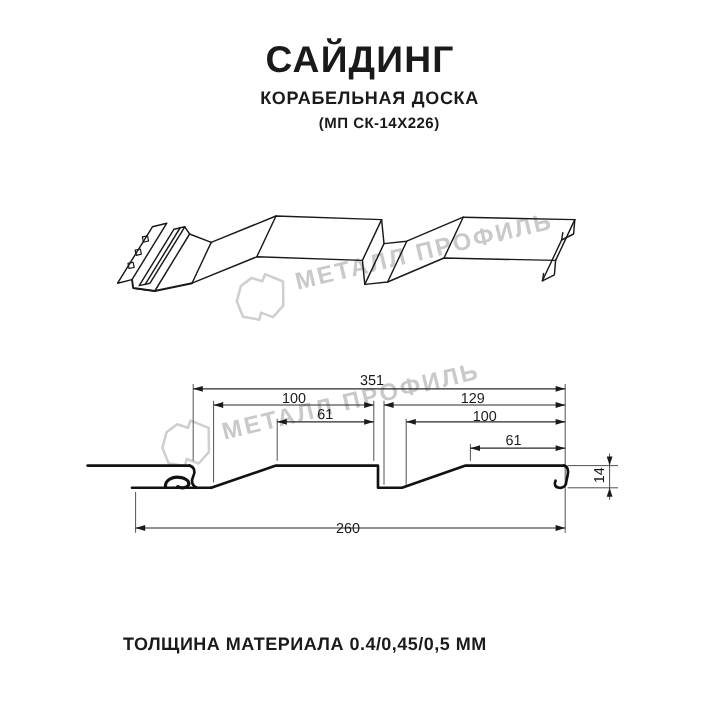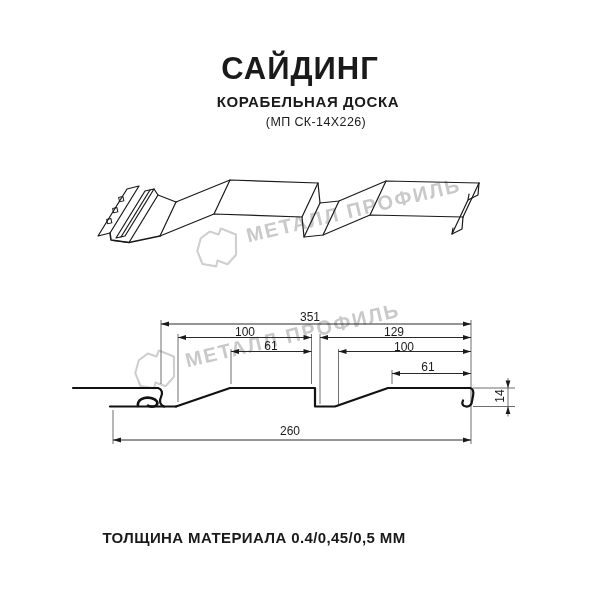--- a/index.html
+++ b/index.html
@@ -1,24 +1,24 @@
 <!DOCTYPE html>
 <html><head>
 <meta charset="utf-8">
 <style>
   html,body{margin:0;padding:0;background:#fff;}
   .page{
     position:relative;width:600px;height:600px;background:#fff;overflow:hidden;
     font-family:"Liberation Sans","DejaVu Sans",sans-serif;color:#1a1a1a;
   }
   
-  .header{position:absolute;top:52px;left:0;width:600px;text-align:center;}
+  .header{position:absolute;top:33px;left:0;width:600px;text-align:center;}
   .title{font-size:31px;line-height:34px;font-weight:800;letter-spacing:1px;margin:0;}
   .subtitle{font-size:15px;line-height:17px;font-weight:700;letter-spacing:.6px;margin-top:7px;padding-left:16px;}
-  .code{font-size:12.5px;line-height:14px;font-weight:400;letter-spacing:.4px;margin-top:5px;margin-left:32px;}
+  .code{font-size:12.5px;line-height:14px;font-weight:700;letter-spacing:.4px;margin-top:5px;margin-left:32px;}
   
   .wm{position:absolute;z-index:1;color:#c9c9c9;}
   .wm-text{
     font-size:20px;font-weight:700;letter-spacing:2px;white-space:nowrap;
     transform-origin:0 0;transform:rotate(-13.5deg);
   }
   .wm1-text{left:244px;top:225px;}
   .wm2-text{left:183px;top:350px;}
   .wm-logo{transform:rotate(-6deg);}
   .wm1-logo{left:193px;top:226px;}
@@ -31,21 +31,21 @@
     position:absolute;z-index:3;font-size:12px;line-height:13px;color:#1a1a1a;
     transform:translate(-50%,-50%);background:transparent;white-space:nowrap;
   }
   .dim-v{transform:translate(-50%,-50%) rotate(-90deg);}
   .d226 {left:310px;top:317px;}
   .d100L{left:245px;top:332px;}
   .d61L {left:271px;top:346px;}
   .d113 {left:394px;top:332px;}
   .d100R{left:404px;top:347px;}
   .d61R {left:428px;top:367px;}
-  .d260 {left:290px;top:431px;}
+  .d260 {left:290px;top:441px;}
   .d14  {left:500px;top:396px;}
   
   .footer{
     position:absolute;left:0;top:529px;width:508px;text-align:center;
     font-size:15px;font-weight:700;letter-spacing:.4px;
   }
 </style>
 </head>
 <body>
 

